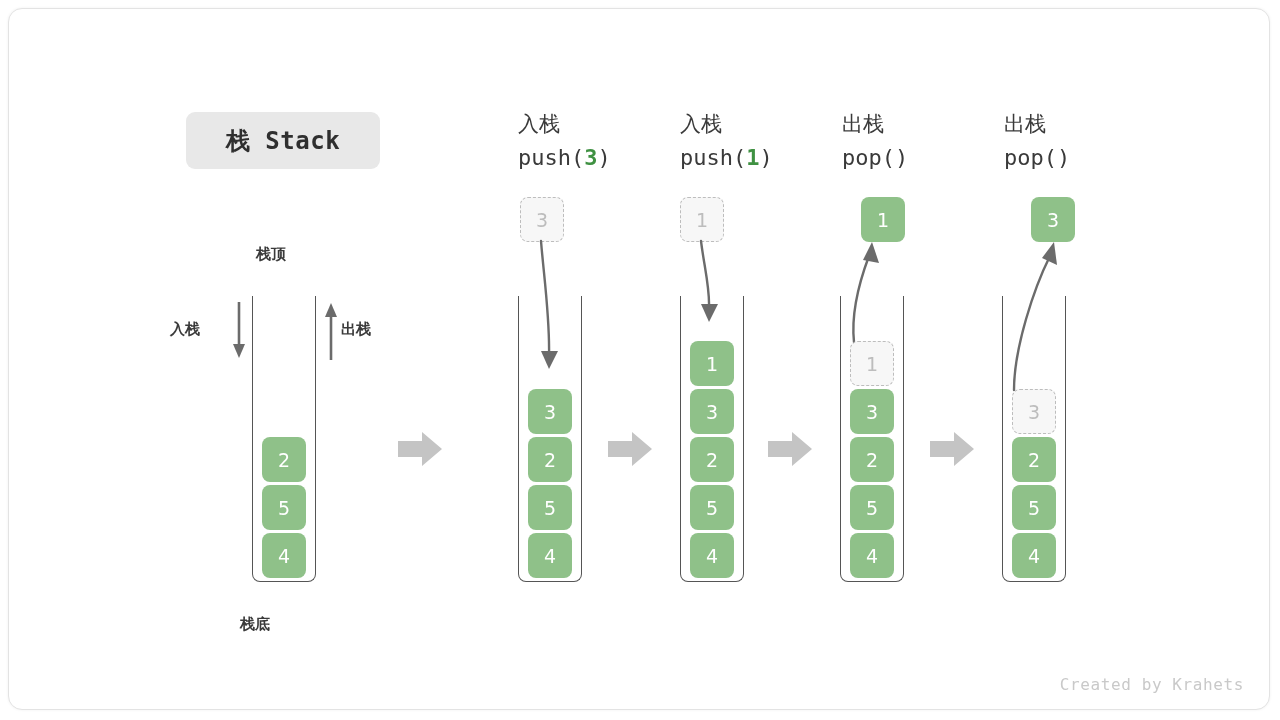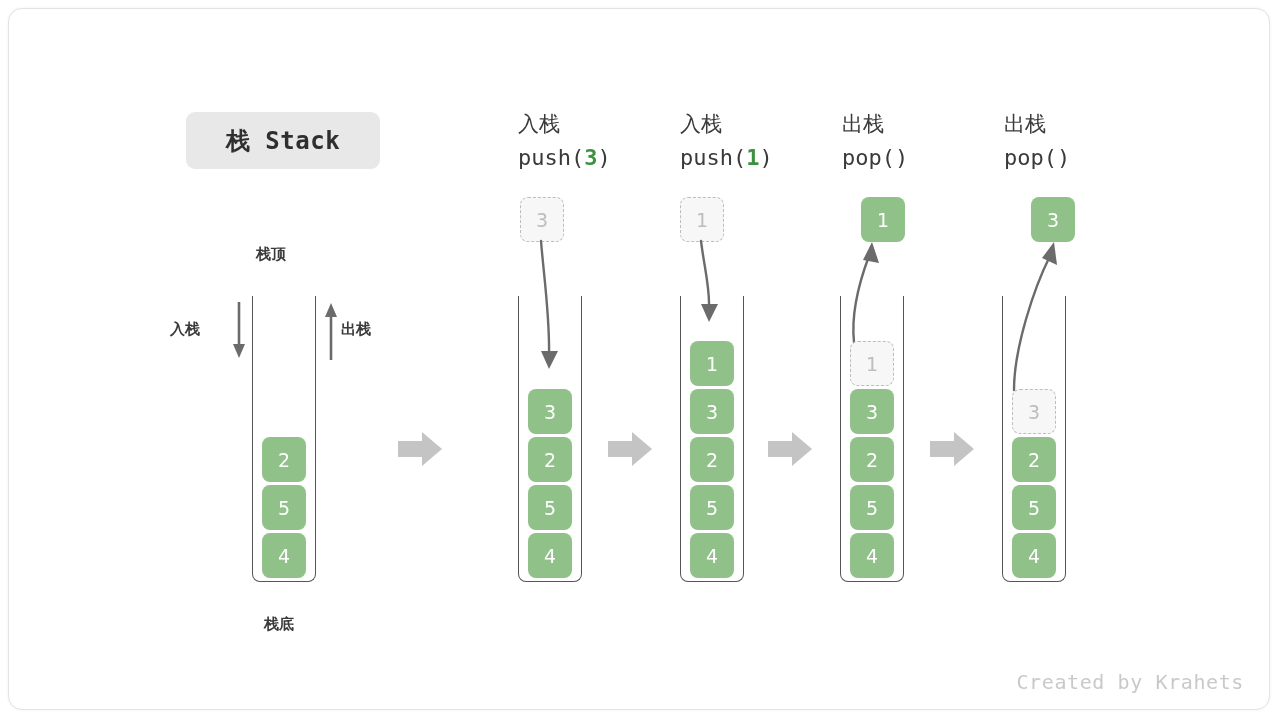--- a/index.html
+++ b/index.html
@@ -171,38 +171,38 @@
   
   .side-arrow {
     position: absolute;
   }
 
   .footer-credit {
     position: absolute;
     right: 36px;
     bottom: 26px;
     font-family: "DejaVu Sans Mono", "Liberation Mono", monospace;
-    font-size: 20px;
+    font-size: 16px;
     color: #c9c9c9;
     letter-spacing: 0.6px;
     white-space: nowrap;
   }
 </style>
 </head>
 <body>
 
 <div id="canvas">
 
   <div class="card-frame"></div>
 
   <div class="title-chip">栈 Stack</div>
 
   <div class="cn-label" style="left:256px; top:245px;">栈顶</div>
 
-  <div class="cn-label" style="left:264px; top:615px;">栈底</div>
+  <div class="cn-label" style="left:240px; top:615px;">栈底</div>
 
   <div class="cn-label" style="left:170px; top:320px;">入栈</div>
 
   <div class="cn-label" style="left:341px; top:320px;">出栈</div>
 
   <svg class="side-arrow" style="left:228px; top:300px;" width="22" height="62">
     <line x1="11" y1="2" x2="11" y2="48" stroke="#6b6b6b" stroke-width="2.6"></line>
     <polygon points="11,58 5,44 17,44" fill="#6b6b6b"></polygon>
   </svg>
 

